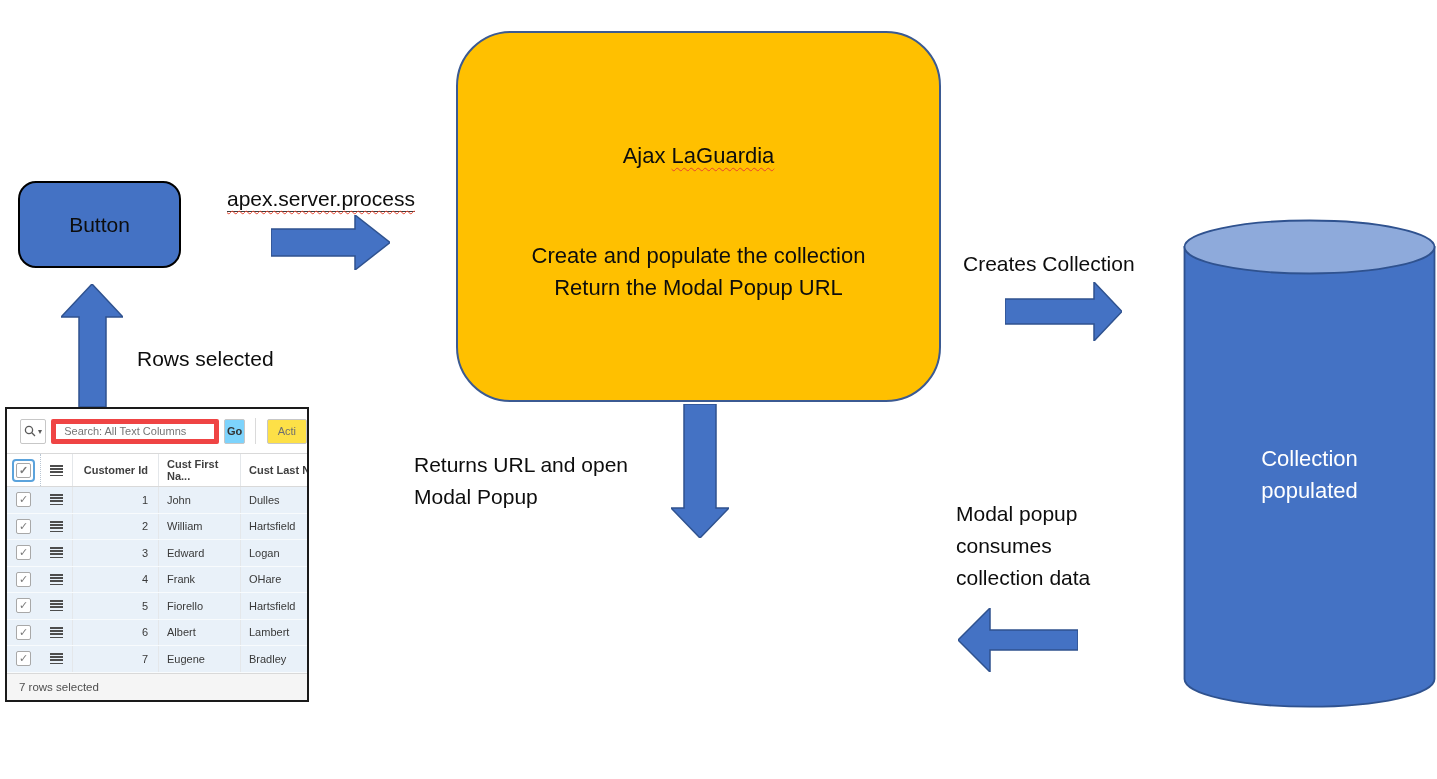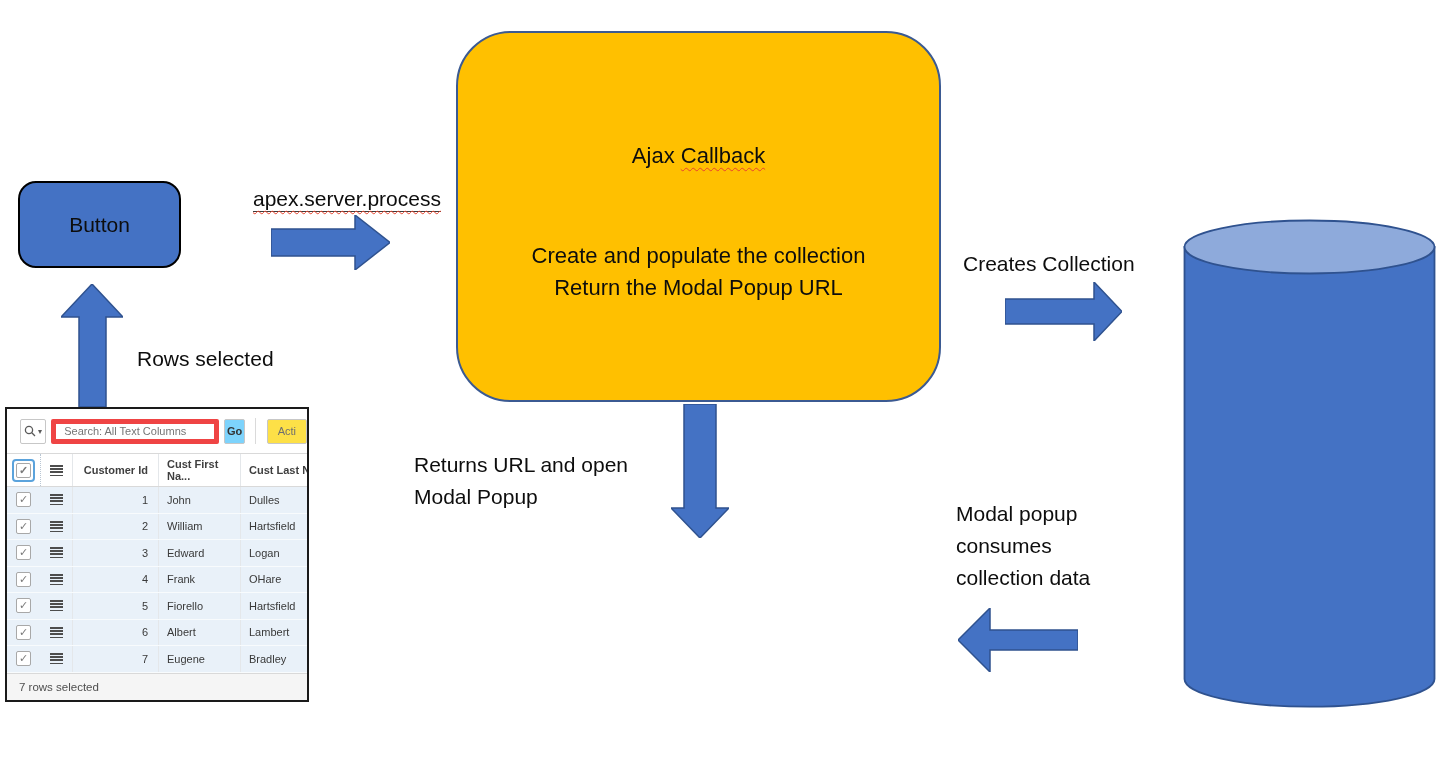--- a/index.html
+++ b/index.html
@@ -135,48 +135,51 @@
 </style>
 </head>
 <body>
 
 <div class="canvas">
 
   <div class="abs shape-button">
     <span>Button</span>
   </div>
 
-  <div class="abs diagram-label" style="left:227px; top:183px;margin-left:26px;">
+  <div class="abs diagram-label" style="left:227px; top:183px;">
     <span class="solid-under"><span class="squiggle">apex.server.process</span></span>
   </div>
 
   <svg class="abs" style="left:271px; top:215px;" width="119" height="55">
     <polygon points="0,14 84,14 84,0 119,27.5 84,55 84,41 0,41" fill="#4472C4" stroke="#2F528F" stroke-width="1.5"></polygon>
   </svg>
 
   <div class="abs ajax-box">
     <div class="ajax-title">
-      <span>Ajax </span><span class="squiggle">Callback</span>
+      <span>Ajax </span><span class="squiggle">LaGuardia</span>
     </div>
     <div class="ajax-body">
       <div>Create and populate the collection</div>
       <div>Return the Modal Popup URL</div>
     </div>
   </div>
 
   <div class="abs diagram-label" style="left:963px; top:248px;">Creates Collection</div>
   <svg class="abs" style="left:1005px; top:282px;" width="117" height="59">
     <polygon points="0,17 89,17 89,0 117,29.5 89,59 89,42 0,42" fill="#4472C4" stroke="#2F528F" stroke-width="1.5"></polygon>
   </svg>
 
   <div class="abs cylinder">
     <svg width="253" height="489">
       <path d="M1.5,28 L1.5,460 A124,27.5 0 0 0 251.5,460 L251.5,28 Z" fill="#4472C4" stroke="#2F528F" stroke-width="1.8"></path>
       <ellipse cx="126.5" cy="28" rx="125" ry="26.5" fill="#8EAADB" stroke="#2F528F" stroke-width="1.8"></ellipse>
     </svg>
+    <div class="cylinder-label">
+      <span>Collection populated</span>
+    </div>
   </div>
 
   <div class="abs diagram-label" style="left:137px; top:343px;">Rows selected</div>
   <svg class="abs" style="left:61px; top:284px;" width="62" height="123">
     <polygon points="31,0 62,33 45,33 45,123 18,123 18,33 0,33" fill="#4472C4" stroke="#2F528F" stroke-width="1.5"></polygon>
   </svg>
 
   <div class="abs diagram-label wrap" style="left:414px; top:449px; width:268px;">Returns URL and open Modal Popup</div>
   <svg class="abs" style="left:671px; top:404px;" width="58" height="134">
     <polygon points="13,0 45,0 45,104 58,104 29,134 0,104 13,104" fill="#4472C4" stroke="#2F528F" stroke-width="1.5"></polygon>

